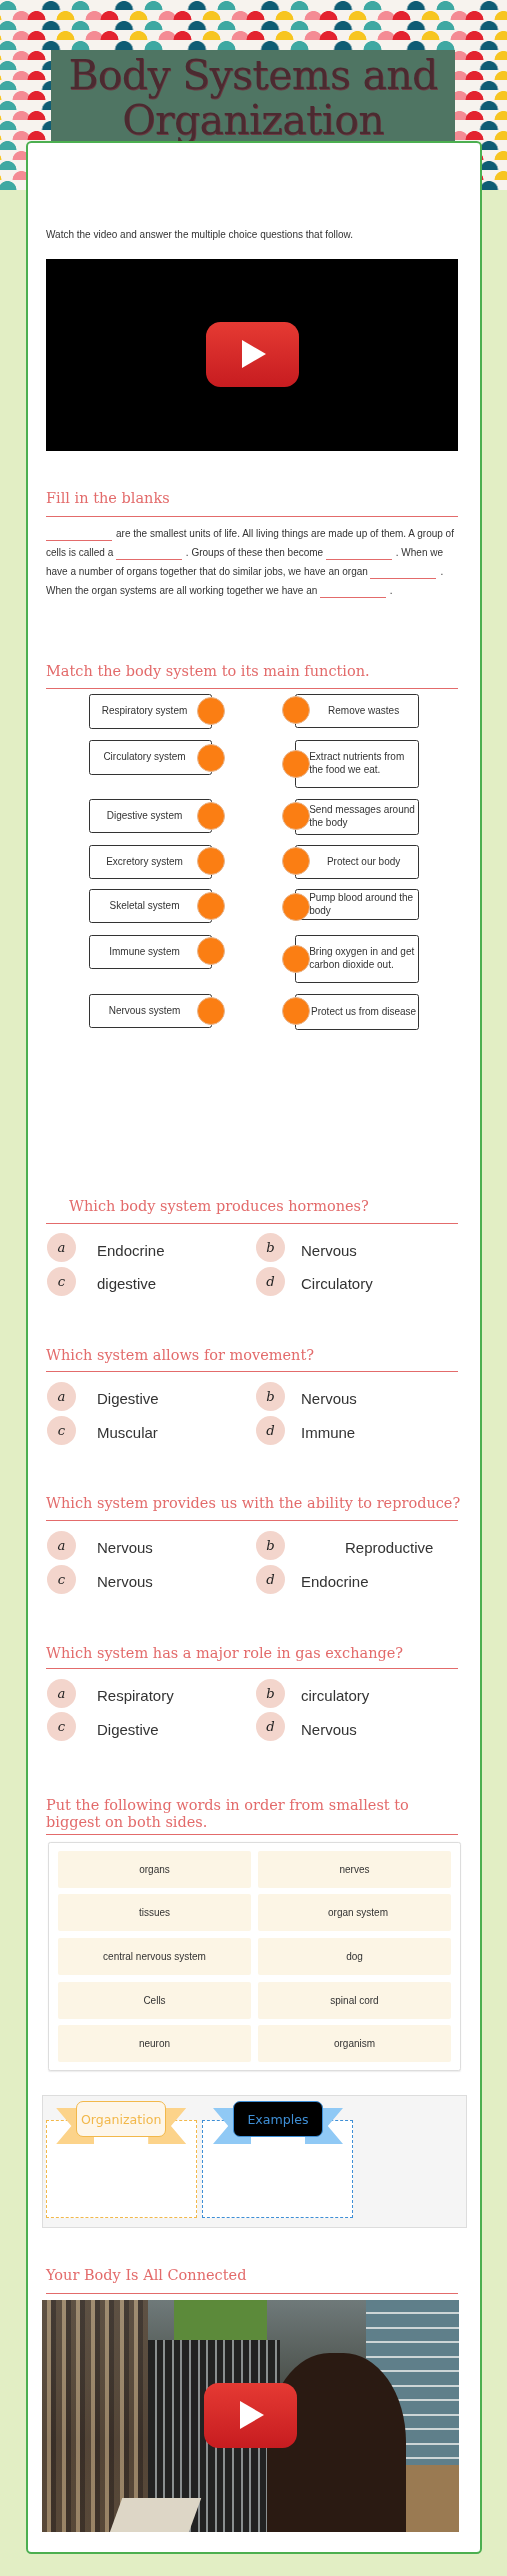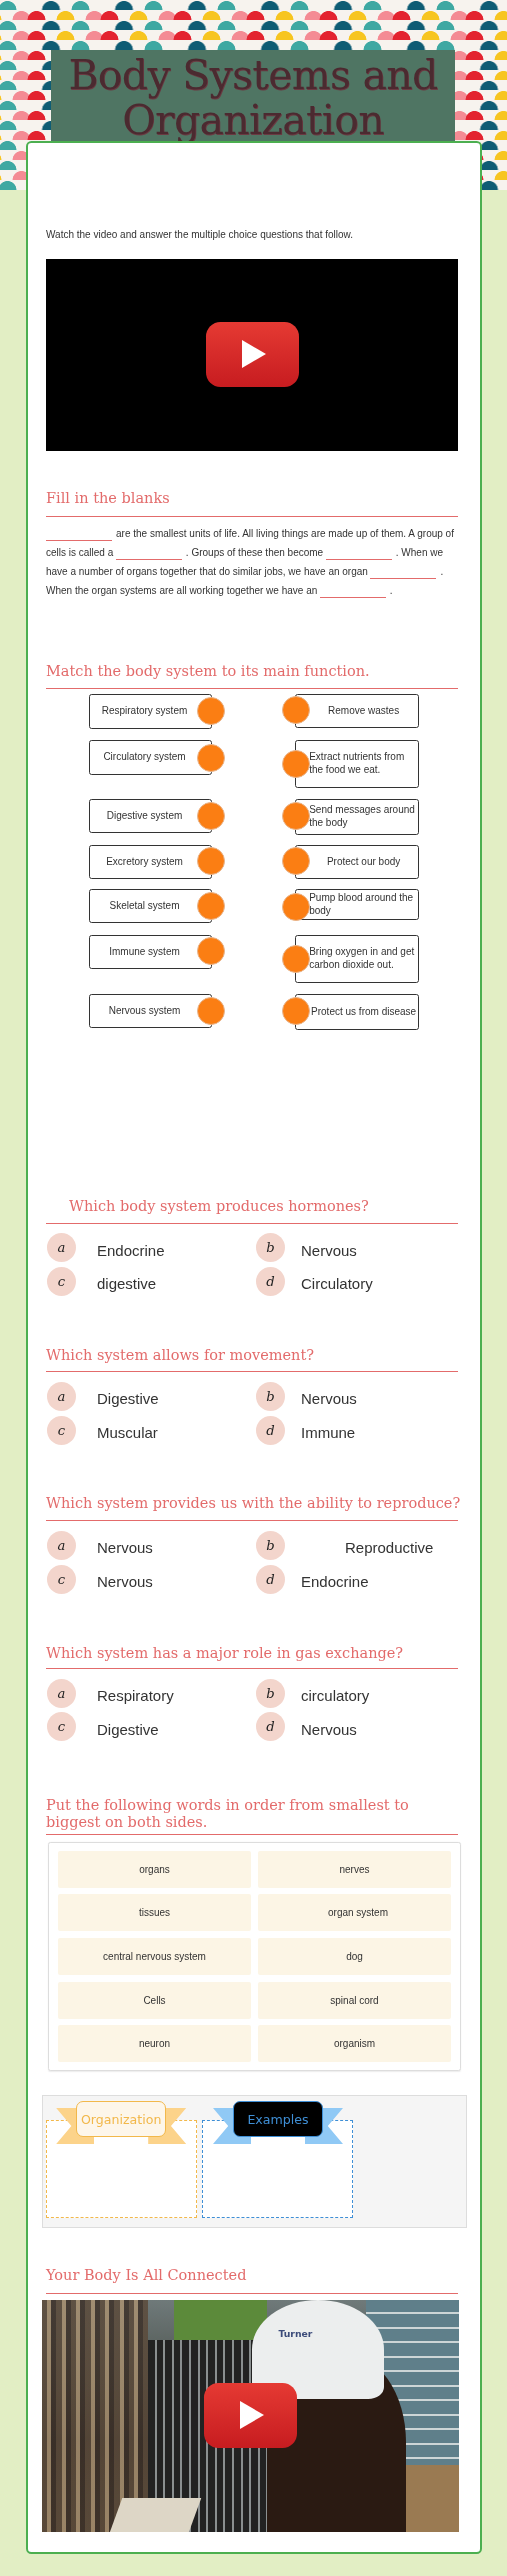--- a/index.html
+++ b/index.html
@@ -322,19 +322,16 @@
 
 <div class="sec-h" style="top:2267px;">Your Body Is All Connected</div>
 <div class="sec-line" style="top:2293px;"></div>
 <div class="video2">
   <div class="v2-left"></div>
   <div class="v2-green"></div>
   <div class="v2-mid"></div>
   <div class="v2-right"></div>
   <div class="v2-suit"></div>
   <div class="v2-face"></div>
-  <div class="v2-helmet">
-      <span>Turner</span>
-    </div>
   <div class="v2-paper"></div>
   <div class="yt" style="left:162px; top:83px;"></div>
 </div>
 
 
 </body></html>

